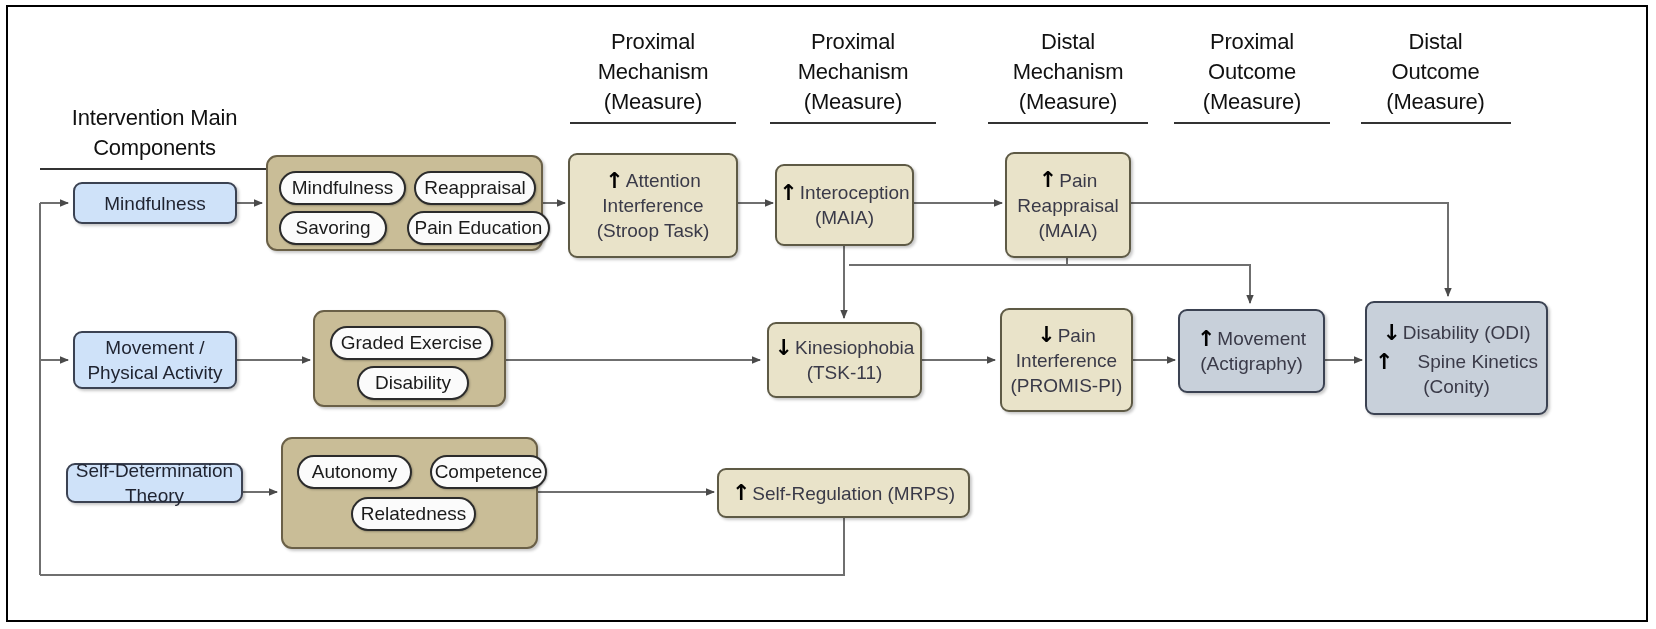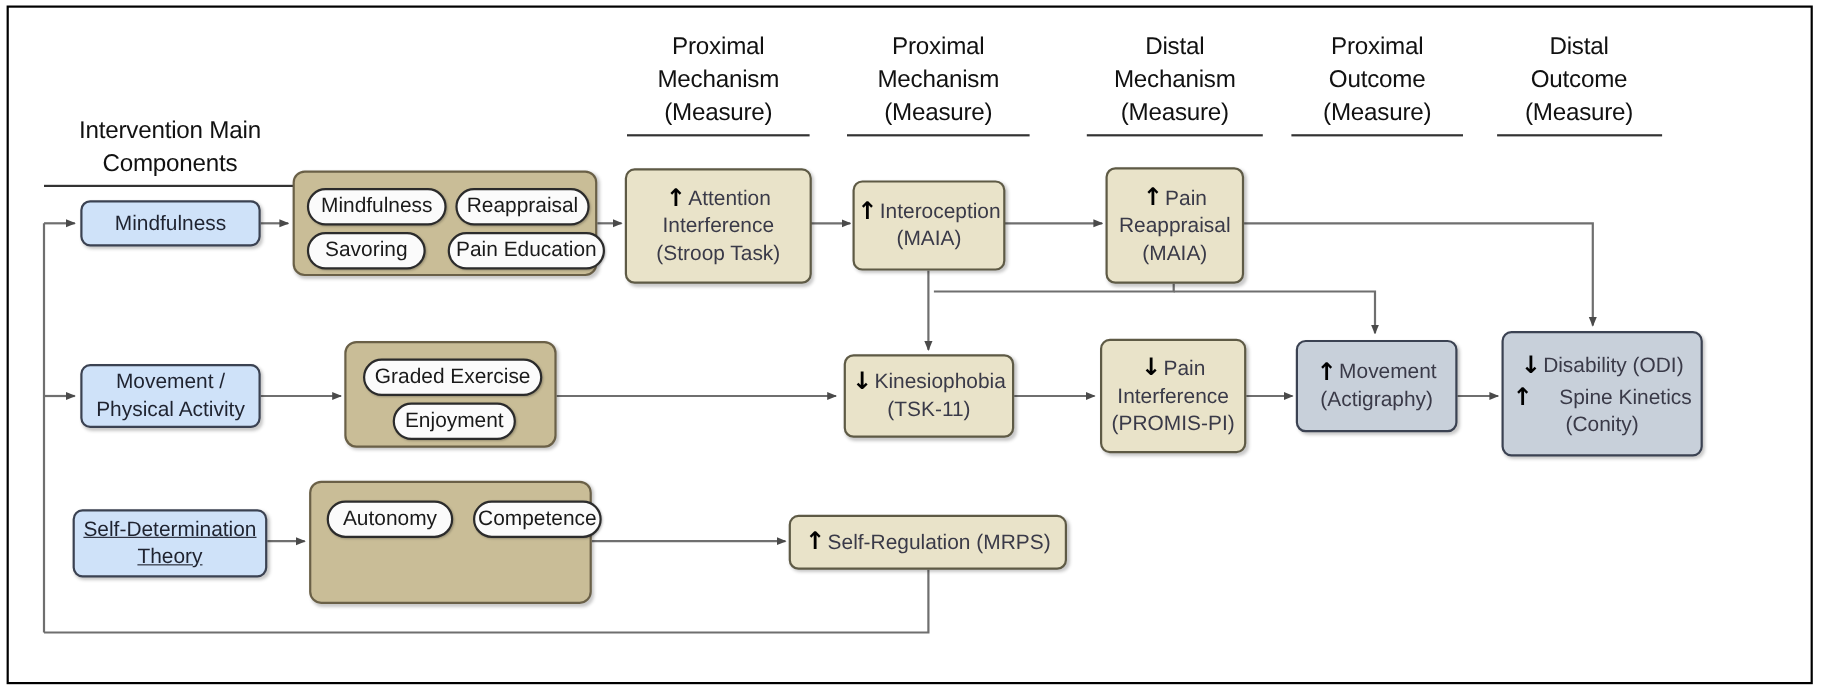--- a/index.html
+++ b/index.html
@@ -190,21 +190,21 @@
     <span>Mindfulness</span>
   </div>
 
   <div class="node blue" style="left:73px; top:331px; width:164px; height:58px;">
     <span>
       <span class="nodetext">Movement /</span>
       <span class="nodetext">Physical Activity</span>
     </span>
   </div>
 
-  <div class="node blue" style="left:66px; top:463px; width:177px; height:62px;text-decoration:underline;">
+  <div class="node blue" style="left:66px; top:463px; width:177px; height:40px;">
     <span>
       <span class="nodetext">Self-Determination</span>
       <span class="nodetext">Theory</span>
     </span>
   </div>
 
   <div class="group" style="left:266px; top:155px; width:277px; height:96px;">
     <div class="chip" style="left:11px; top:14px; width:127px; height:34px;">
       <span>Mindfulness</span>
     </div>
@@ -217,30 +217,33 @@
     <div class="chip" style="left:139px; top:54px; width:143px; height:34px;">
       <span>Pain Education</span>
     </div>
   </div>
 
   <div class="group" style="left:313px; top:310px; width:193px; height:97px;">
     <div class="chip" style="left:15px; top:14px; width:163px; height:34px;">
       <span>Graded Exercise</span>
     </div>
     <div class="chip" style="left:42px; top:54px; width:112px; height:34px;">
-      <span>Enjoyment</span>
+      <span>Disability</span>
     </div>
   </div>
 
   <div class="group" style="left:281px; top:437px; width:257px; height:112px;">
     <div class="chip" style="left:14px; top:16px; width:115px; height:34px;">
       <span>Autonomy</span>
     </div>
     <div class="chip" style="left:131px; top:16px; width:117px; height:34px;margin-left:16px;">
       <span>Competence</span>
+    </div>
+    <div class="chip" style="left:68px; top:58px; width:125px; height:34px;">
+      <span>Relatedness</span>
     </div>
   </div>
 
   <div class="node beige" style="left:568px; top:153px; width:170px; height:105px;">
     <span>
       <span class="ln2">
         <span class="arrowglyph">↑</span>
         <span>Attention</span>
       </span>
       <span class="nodetext">Interference</span>

